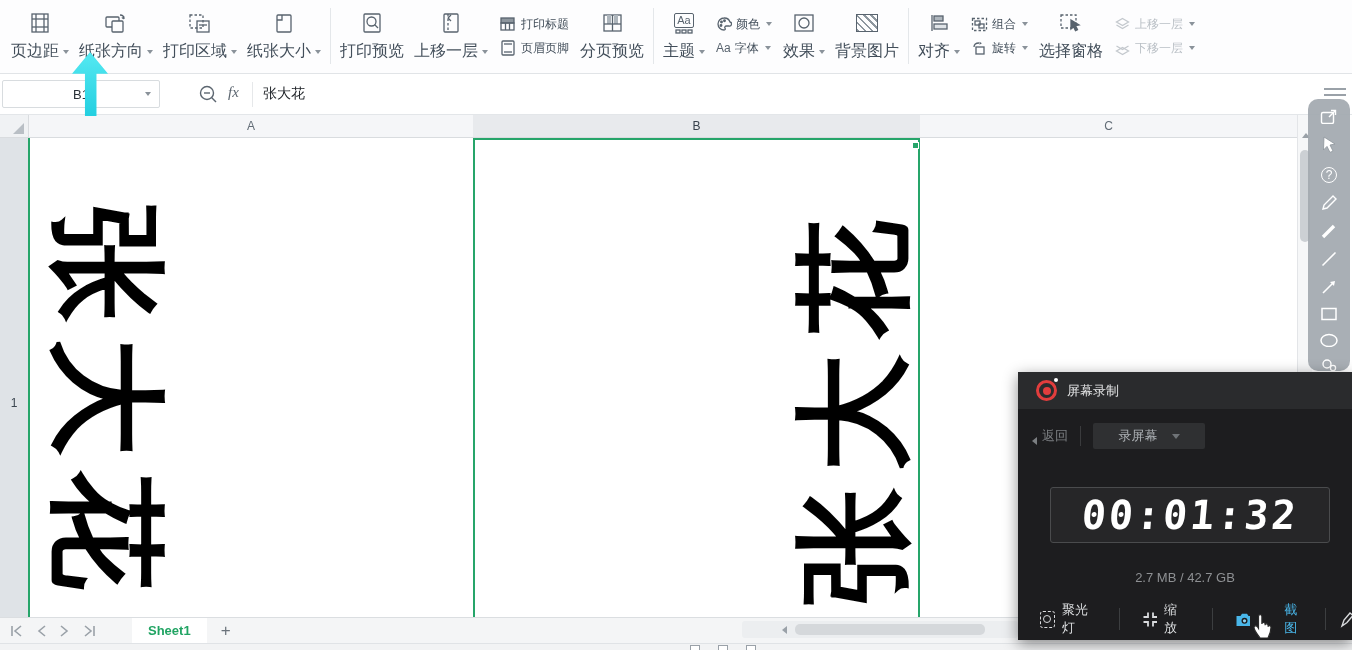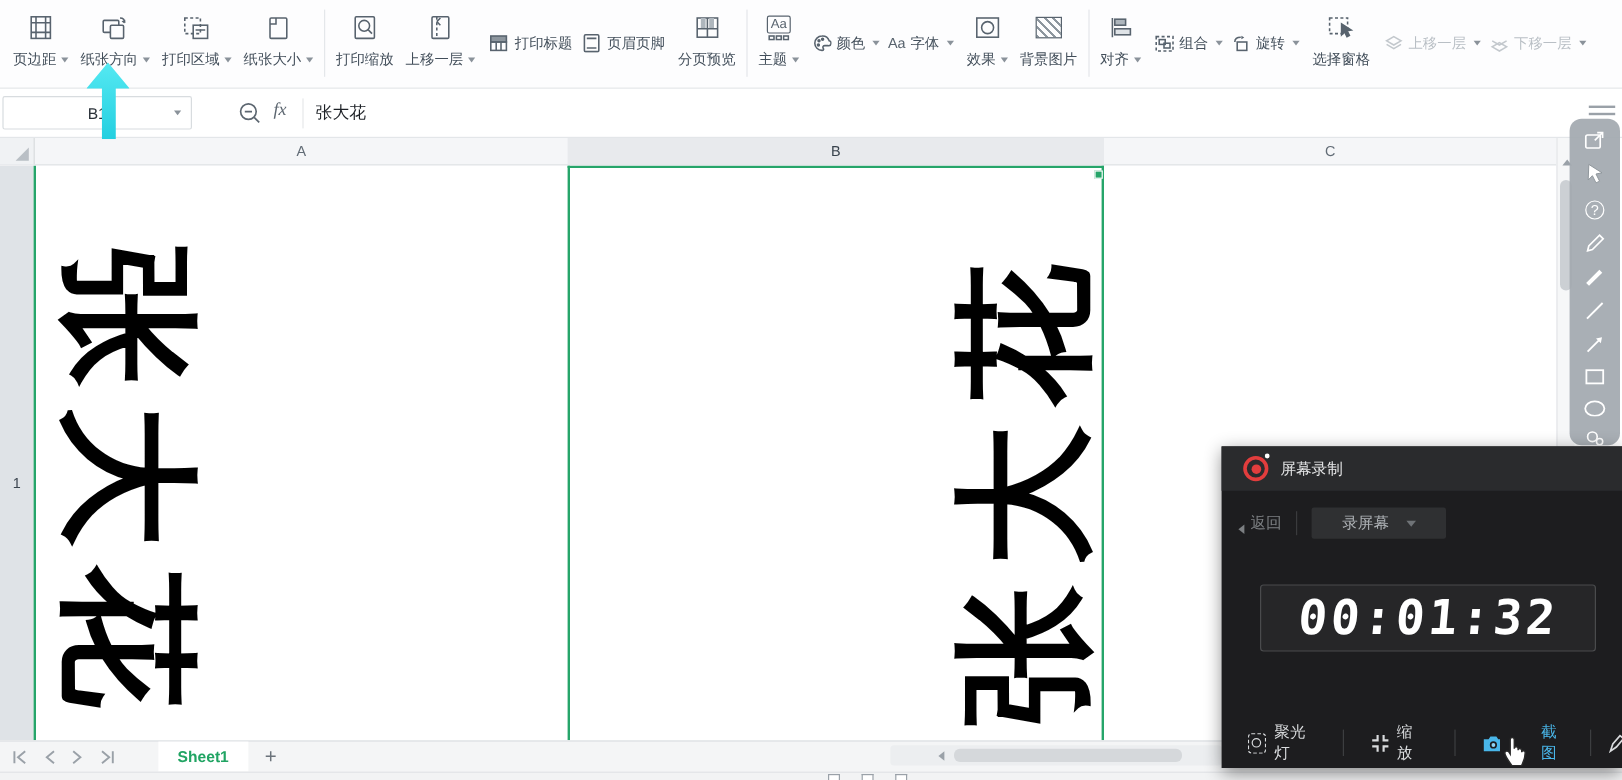--- a/index.html
+++ b/index.html
@@ -3,22 +3,22 @@
 <meta charset="utf-8">
 <style>
   * { margin:0; padding:0; box-sizing:border-box; }
   html,body { width:1352px; height:650px; overflow:hidden; font-family:"Liberation Sans","DejaVu Sans",sans-serif; background:#fff; }
   .abs { position:absolute; }
 
   
   #ribbon { left:0; top:0; width:1352px; height:74px; background:#fdfdfe; border-bottom:1px solid #e1e4e7; display:flex; align-items:flex-start; padding:6px 0 0 6px; }
   .rb-big { display:flex; flex-direction:column; align-items:center; justify-content:flex-start; height:60px; padding:2px 5px; border-radius:3px; cursor:default; }
   .rb-big .ic { height:30px; display:flex; align-items:center; justify-content:center; }
-  .rb-lbl { font-size:12px; color:#424e5a; white-space:nowrap; display:flex; align-items:center; gap:2px; margin-top:3px; }
-  .rb-stack { display:flex; flex-direction:row; justify-content:center; height:60px; gap:7px; padding:0 6px; }
+  .rb-lbl { font-size:16px; color:#424e5a; white-space:nowrap; display:flex; align-items:center; gap:2px; margin-top:3px; }
+  .rb-stack { display:flex; flex-direction:column; justify-content:center; height:60px; gap:7px; padding:0 6px; }
   .rb-row { display:flex; align-items:center; gap:4px; font-size:12px; color:#424e5a; white-space:nowrap; }
   .rb-sep { width:1px; height:56px; background:#e4e7ea; margin:2px 4px 0 4px; flex:0 0 1px; }
   .caret { width:0; height:0; border-left:3.5px solid transparent; border-right:3.5px solid transparent; border-top:4px solid #8a929a; display:inline-block; margin-left:2px; }
   .disabled, .disabled .rb-lbl, .disabled.rb-row { color:#b9bfc5 !important; }
   .disabled svg * { stroke:#c3c8cd !important; }
   .icsvg { stroke:#58636e; fill:none; stroke-width:1.3; }
   .aa-box { border:1.2px solid #58636e; border-radius:2px; font-size:11px; color:#58636e; padding:0 2px; line-height:13px; }
   .hatch { width:22px; height:18px; border:1.2px solid #58636e; background:repeating-linear-gradient(45deg,#8d969e 0 2px,transparent 2px 5px); }
 
   
@@ -167,21 +167,21 @@
 
   <div class="rb-big">
     <span class="ic">
       <svg width="24" height="24" class="icsvg">
           <rect x="4" y="3" width="16" height="18" rx="1"></rect>
           <circle cx="11.5" cy="10.5" r="4.5"></circle>
           <line x1="14.5" y1="13.5" x2="18" y2="17"></line>
         </svg>
     </span>
     <span class="rb-lbl">
-        <span>打印缩放</span>
+        <span>打印预览</span>
       </span>
   </div>
 
   <div class="rb-big">
     <span class="ic">
       <svg width="24" height="24" class="icsvg">
           <rect x="5" y="3" width="14" height="18" rx="1"></rect>
           <line x1="9" y1="3" x2="9" y2="21" stroke-dasharray="2.5 2"></line>
           <path d="M9 7 l3-3 M9 7 l3 3"></path>
         </svg>
@@ -491,20 +491,21 @@
       </span>
     <span id="rec-div1"></span>
     <span id="rec-mode">
         <span>录屏幕</span>
         <span class="tri"></span>
       </span>
   </div>
   <div id="timerbox" class="abs">
     <span id="timer">00:01:32</span>
   </div>
+  <div id="usage" class="abs">2.7 MB / 42.7 GB</div>
   <div id="rec-buttons" class="abs">
     <span class="recbtn" style="margin-left:22px">
       <span class="spoticon">
           <span class="c"></span>
         </span>
       <span>聚光灯</span>
     </span>
     <span class="rec-vdiv" style="margin-left:24px"></span>
     <span class="recbtn" style="margin-left:22px">
       <svg width="17" height="17">

